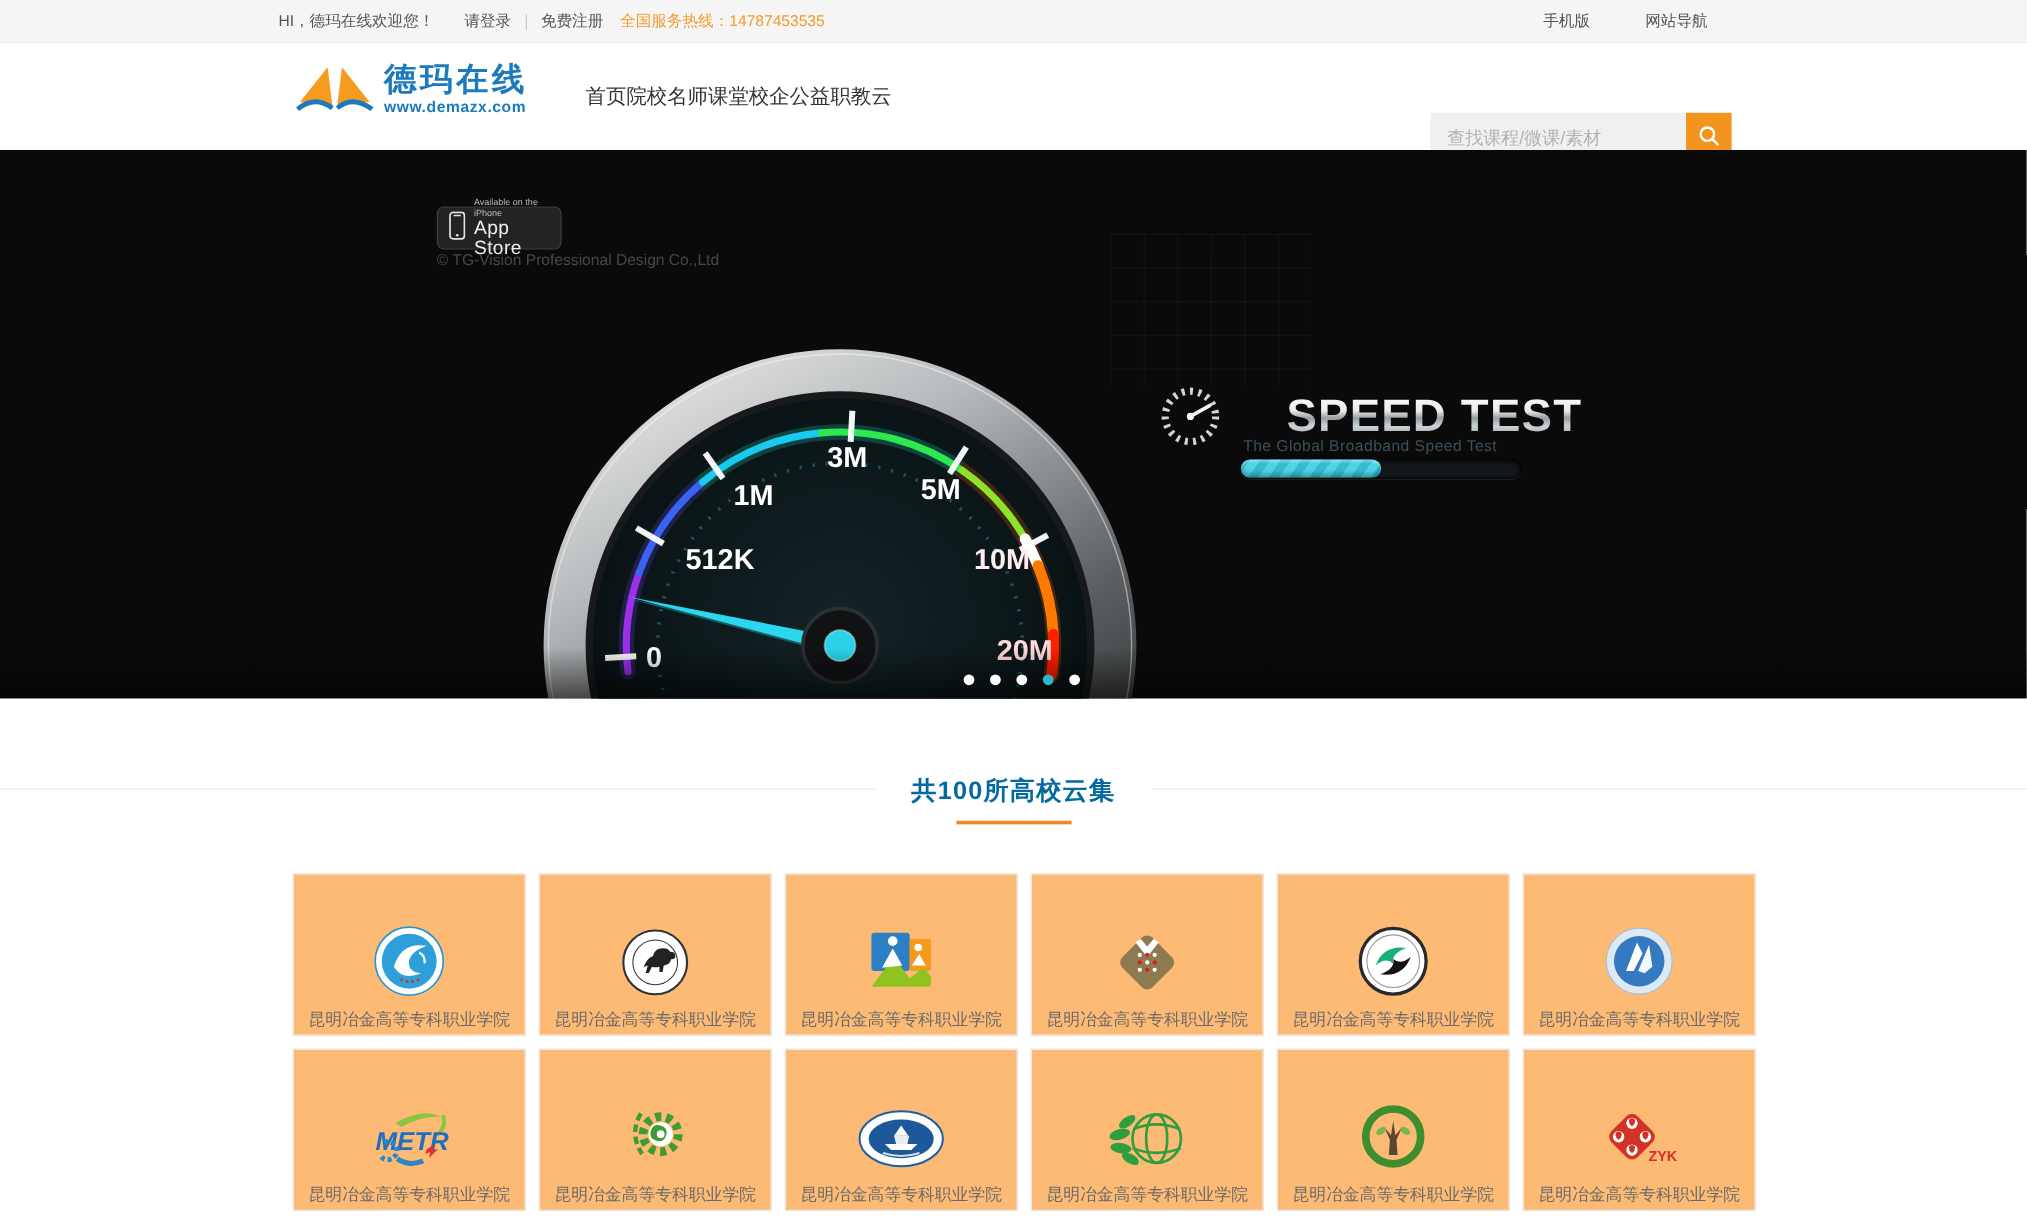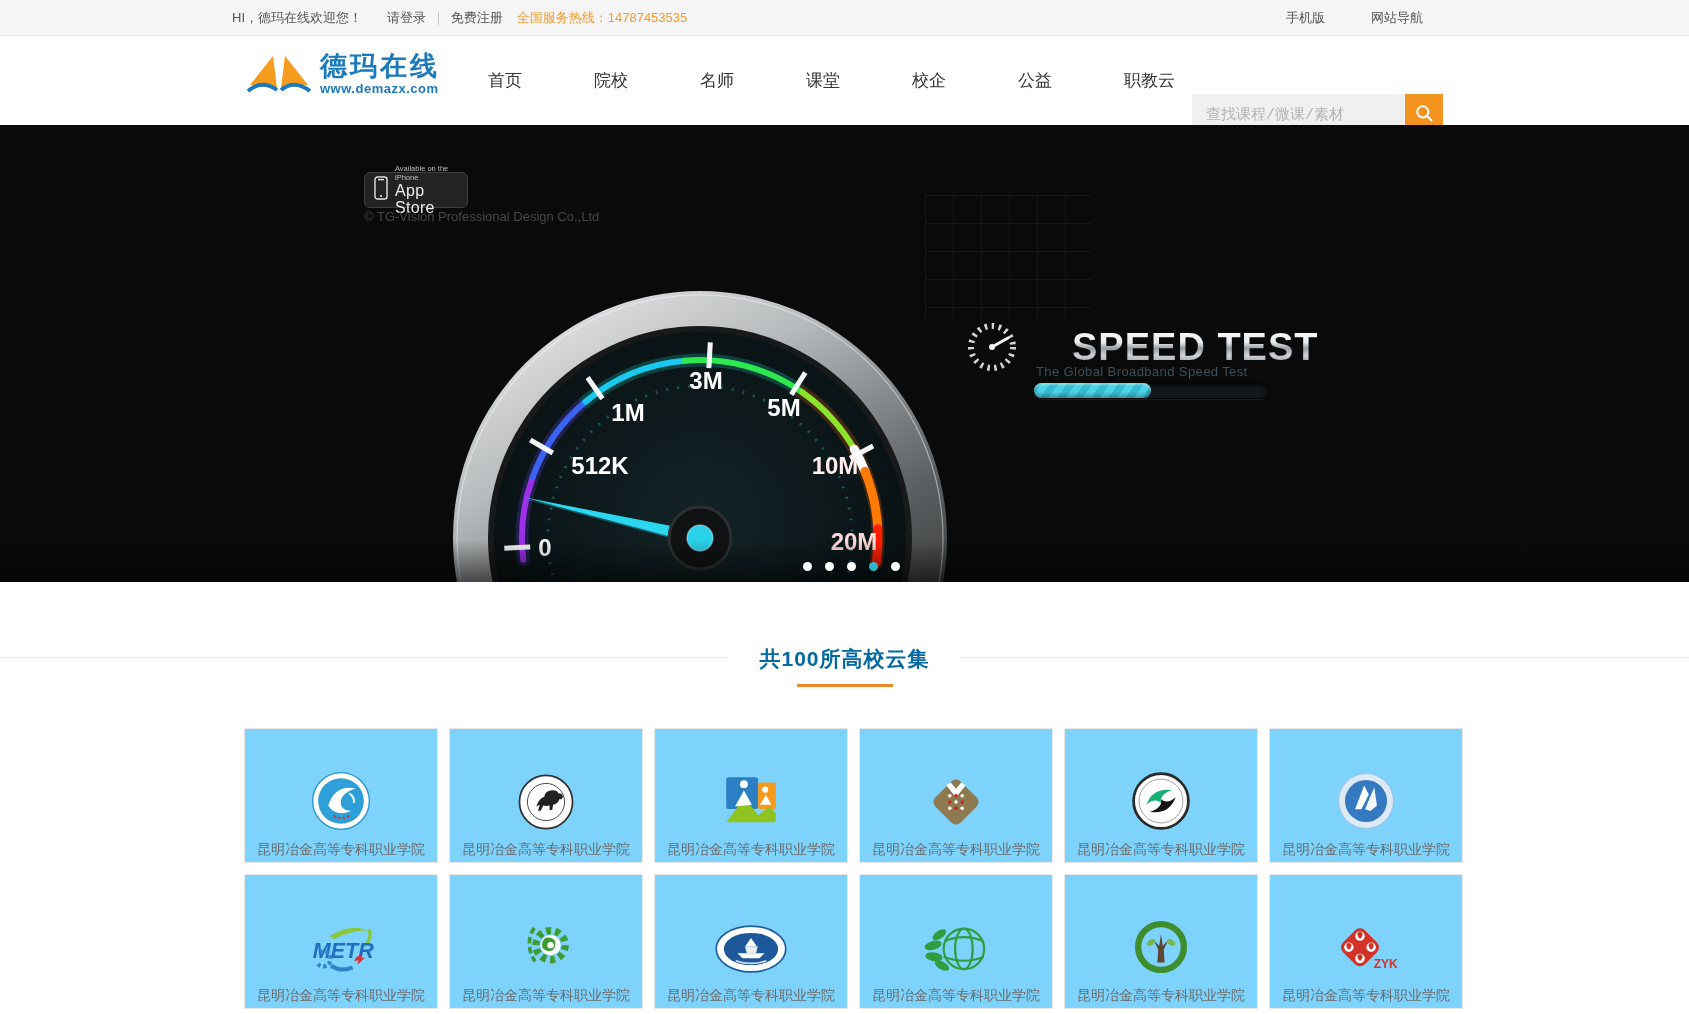--- a/index.html
+++ b/index.html
@@ -15,26 +15,26 @@
   .tb-register{cursor:pointer;text-align:right;}
   .tb-hotline{margin-left:14px;color:#f39b2d;}
   .tb-right{margin-left:auto;display:flex;gap:46px;}
   .tb-right span{cursor:pointer;}
   
   .header{position:absolute;top:36px;left:0;width:100%;height:89px;background:#fff;}
   .logo{position:absolute;left:246px;top:15px;display:flex;align-items:flex-start;cursor:pointer;}
   .logo-text{margin-left:8px;color:#1b79bd;}
   .logo-title{font-size:27px;font-weight:bold;letter-spacing:3px;line-height:30px;}
   .logo-url{font-size:13px;font-weight:bold;letter-spacing:.5px;}
-  .nav{position:absolute;left:488px;top:0;height:89px;display:flex;align-items:center;gap:72px;
+  .nav{position:absolute;left:488px;top:0;height:89px;display:flex;align-items:center;
        font-size:17px;color:#333;}
   .nav-item{cursor:pointer;white-space:nowrap;}
   .search-input{position:absolute;left:1192px;top:58px;width:213px;height:42px;box-sizing:border-box;
        background:#f0f0f0;border:none;outline:none;padding:0 10px 0 14px;font-size:15px;color:#333;
-       font-family:Liberation Mono, monospace;}
+       font-family:Liberation Sans, sans-serif;}
   .search-input::placeholder{color:#b2b2b2;}
   .search-btn{position:absolute;left:1405px;top:58px;width:38px;height:42px;background:#f3941e;border:none;
        display:flex;align-items:center;justify-content:center;cursor:pointer;}
   
   .banner{position:absolute;top:125px;left:0;width:100%;height:457px;background:#0a0a0a;overflow:hidden;}
   .banner-glow{position:absolute;left:380px;top:90px;width:640px;height:540px;
        background:radial-gradient(closest-side,rgba(64,70,72,.38),rgba(0,0,0,0) 72%);}
   .banner-grid{position:absolute;left:925px;top:70px;width:168px;height:128px;opacity:.9;
        background-image:linear-gradient(rgba(255,255,255,.05) 1px,transparent 1px),
                         linear-gradient(90deg,rgba(255,255,255,.05) 1px,transparent 1px);
@@ -64,21 +64,21 @@
   .dot.active{background:#2fb6c7;}
   
   .section-head{position:absolute;top:645px;left:0;right:0;text-align:center;}
   .section-head::before{content:"";position:absolute;left:0;right:0;top:12px;height:1px;background:#ebebeb;}
   .section-title{position:relative;display:inline-block;background:#fff;padding:0 30px;
        color:#0369a1;font-size:21px;font-weight:bold;letter-spacing:1px;}
   .section-underline{width:96px;height:3px;background:#f0882a;margin:11px auto 0;position:relative;}
   
   .grid{position:absolute;left:244px;top:728px;width:1201px;display:grid;
         grid-template-columns:repeat(6,1fr);grid-auto-rows:135px;gap:11px;}
-  .card{background:#7dd3fc;border:1px solid #e9e9e9;box-sizing:border-box;display:flex;
+  .card{background:#fdba74;border:1px solid #e9e9e9;box-sizing:border-box;display:flex;
         flex-direction:column;cursor:pointer;}
   .card-logo{height:94px;display:flex;align-items:flex-end;justify-content:center;padding-top:10px;}
   .card-name{font-size:14px;color:#6b6b6b;padding:8px 12px 0;white-space:nowrap;overflow:hidden;}
 </style>
 </head>
 <body>
 
 <div class="topbar">
   <div class="topbar-inner">
     <span class="tb-welcome">HI，德玛在线欢迎您！</span>

